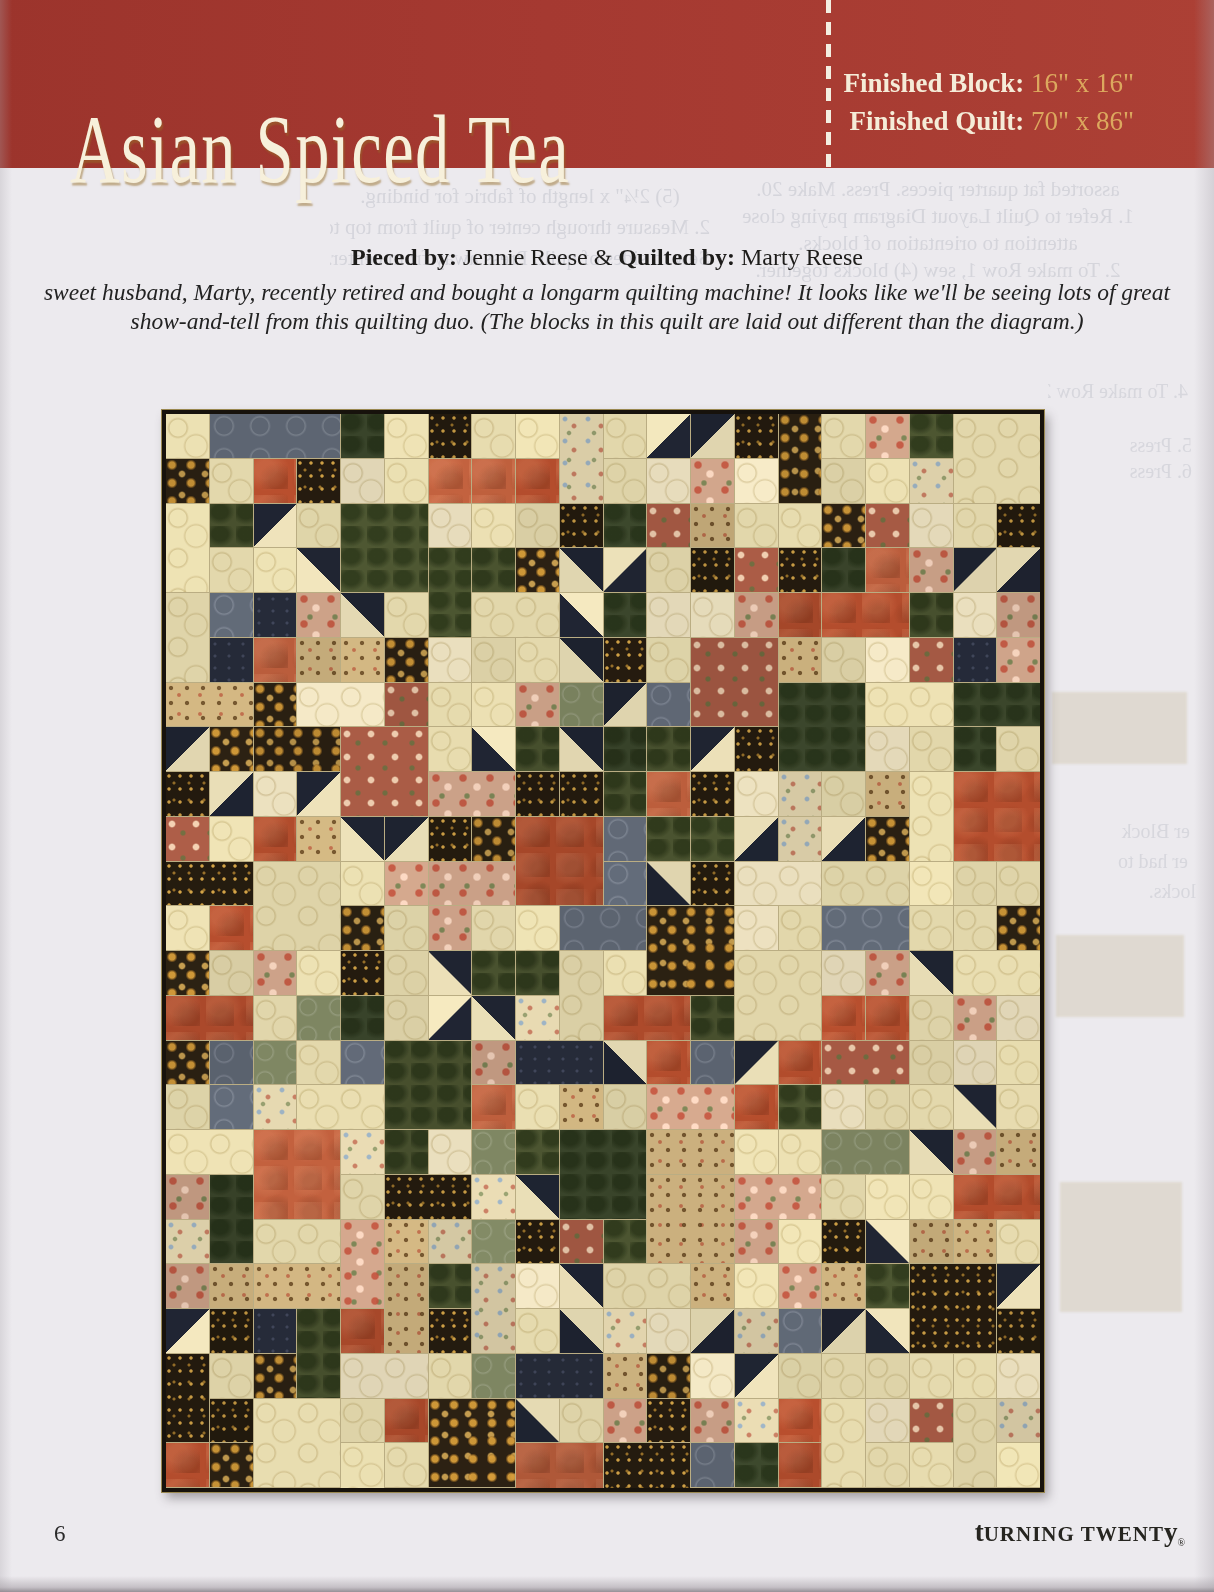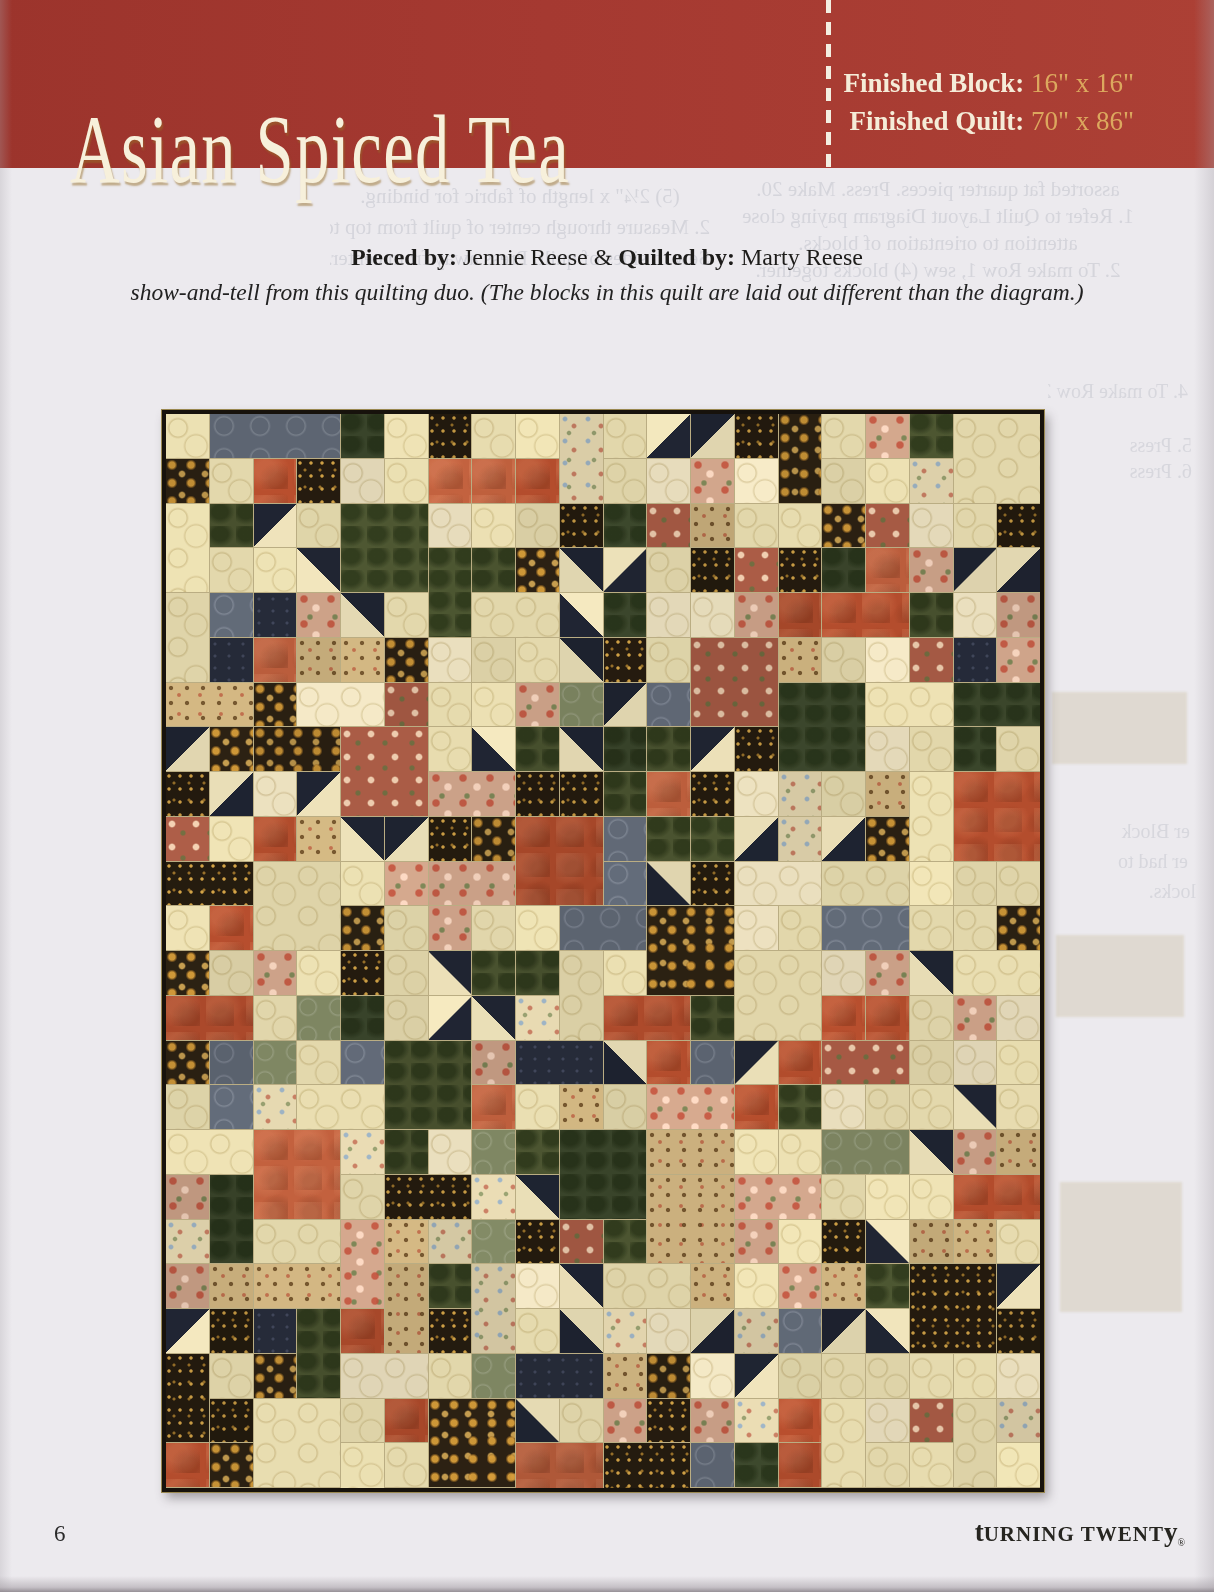--- a/index.html
+++ b/index.html
@@ -147,20 +147,21 @@
       <div>
         <span class="spec-label">Finished Quilt:</span>
         <span class="spec-value">70" x 86"</span>
       </div>
     </div>
   </header>
 
   <p class="byline"><b>Pieced by:</b><span> Jennie Reese &amp; </span><b>Quilted by:</b><span> Marty Reese</span></p>
 
   <div class="intro">
+    <div>sweet husband, Marty, recently retired and bought a longarm quilting machine!  It looks like we'll be seeing lots of great</div>
     <div>show-and-tell from this quilting duo. (The blocks in this quilt are laid out different than the diagram.)</div>
   </div>
 
   <figure class="quilt">
     <div class="quilt-grid">
         <div class="q-cell f-cream q-rings" style="background-color: rgb(227, 216, 172); filter: brightness(1.04);"></div>
         <div class="q-cell f-grayblue" style="grid-column: span 3; background-color: rgb(93, 101, 114); filter: brightness(0.996);"></div>
         <div class="q-cell f-darkgreen" style="background-color: rgb(57, 68, 42); filter: brightness(1.001);"></div>
         <div class="q-cell f-cream q-rings" style="background-color: rgb(227, 216, 172); filter: brightness(1.053);"></div>
         <div class="q-cell f-blackgold" style="background-color: rgb(35, 26, 14); filter: brightness(0.98);"></div>

